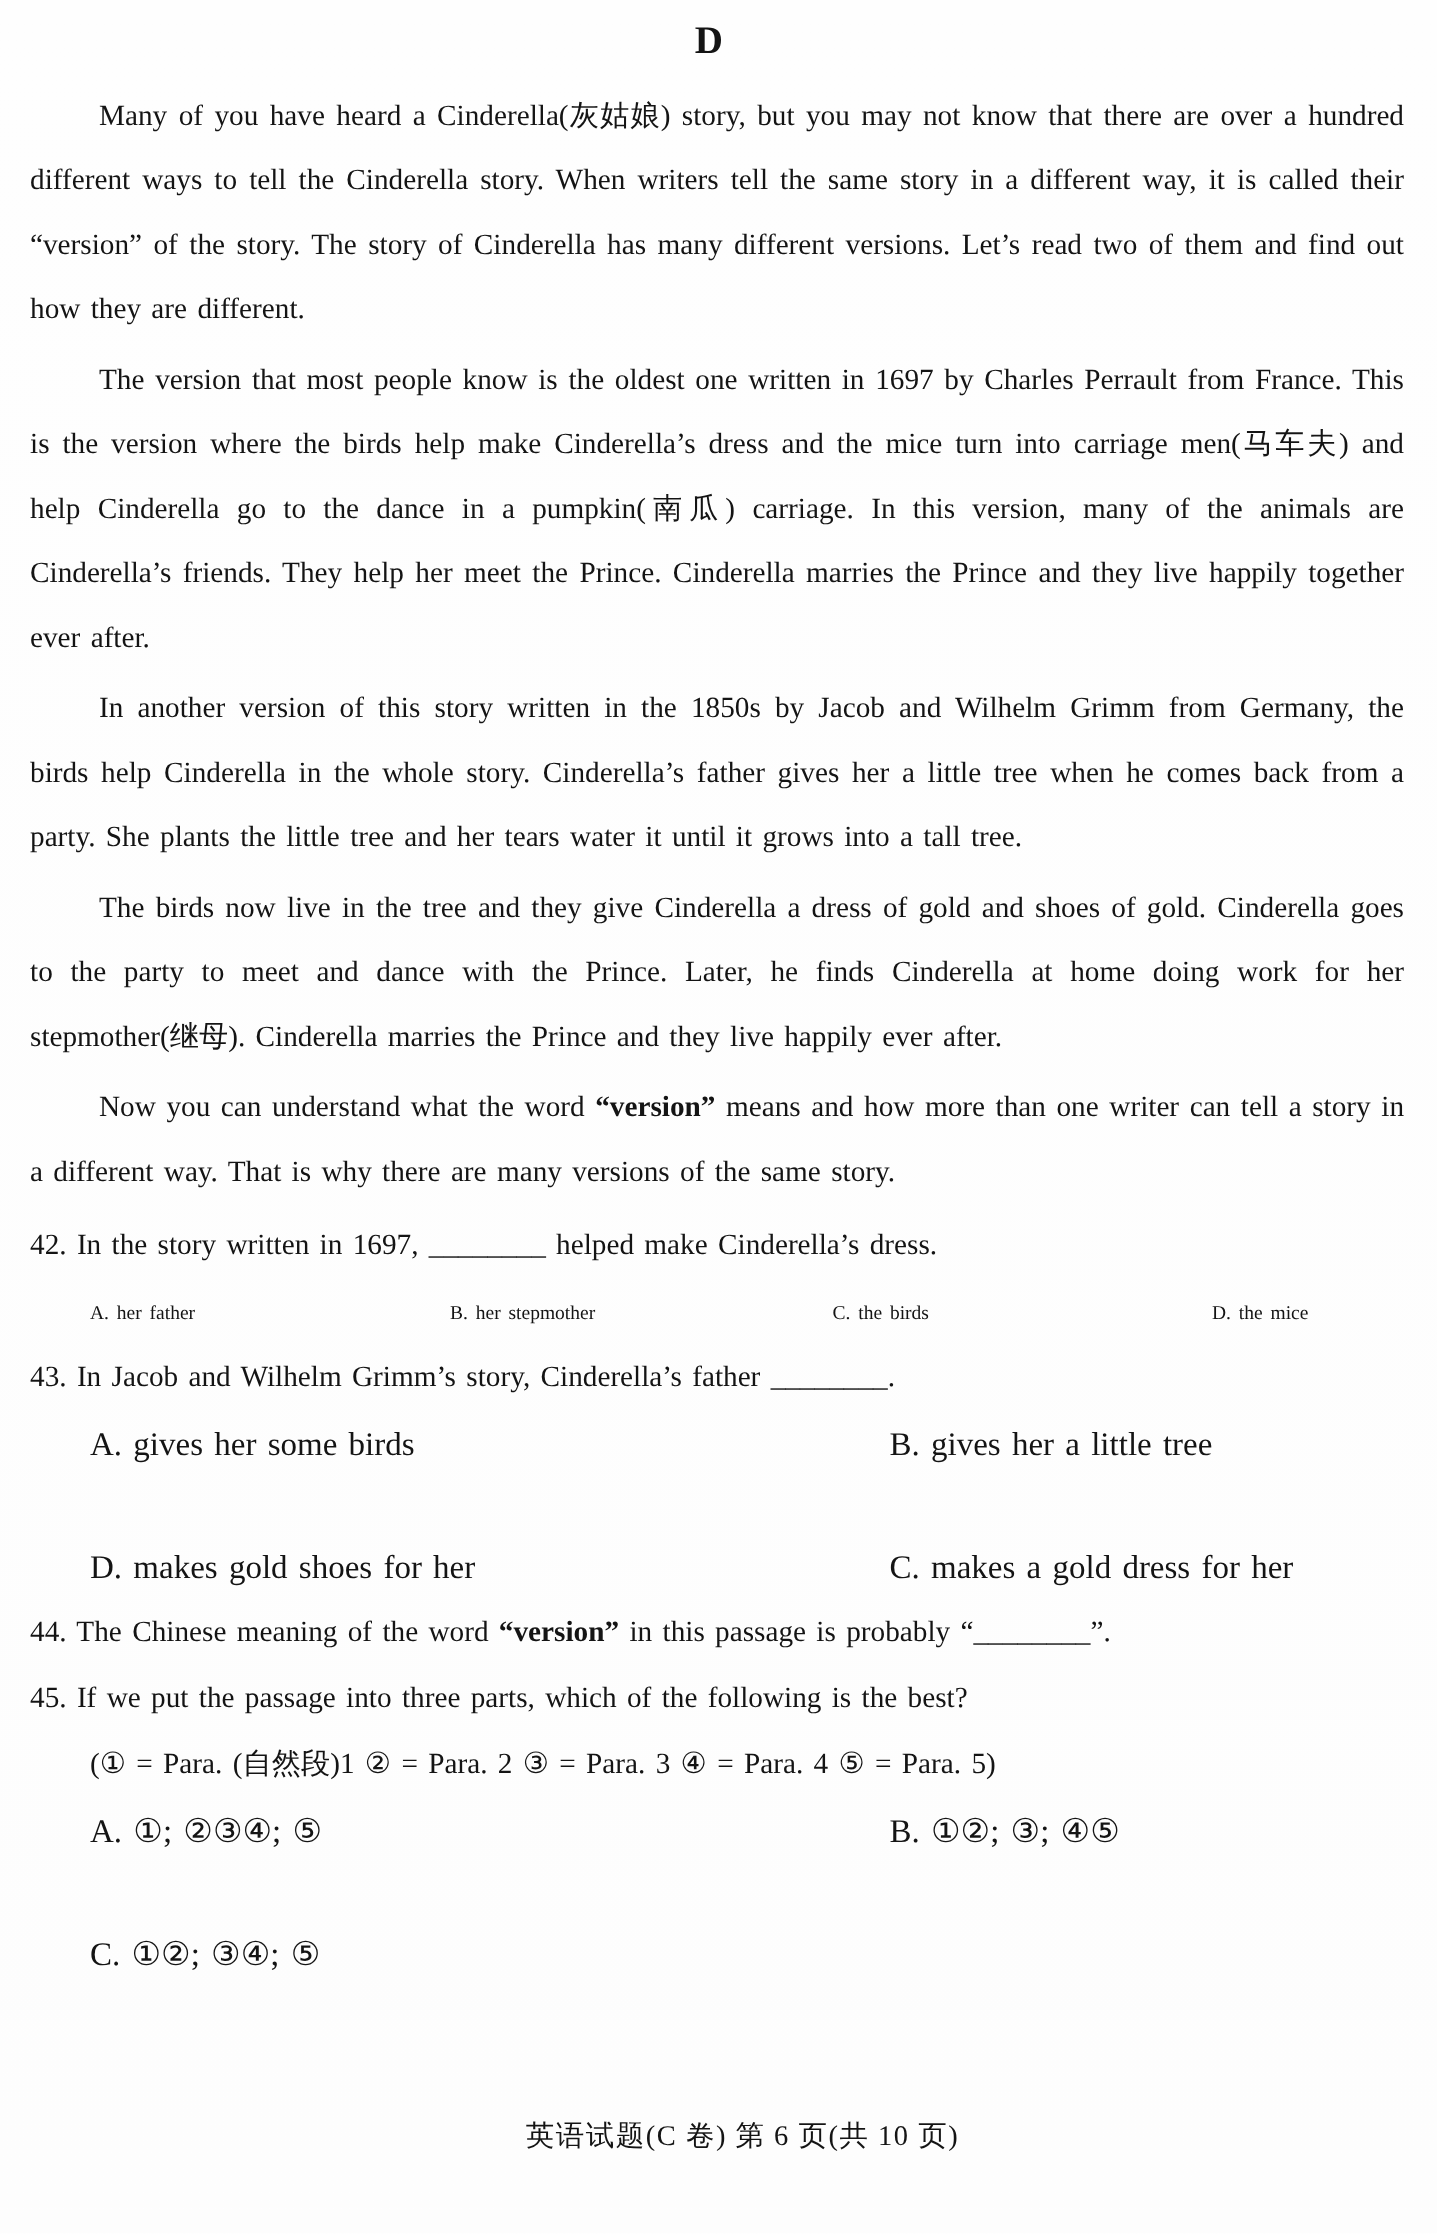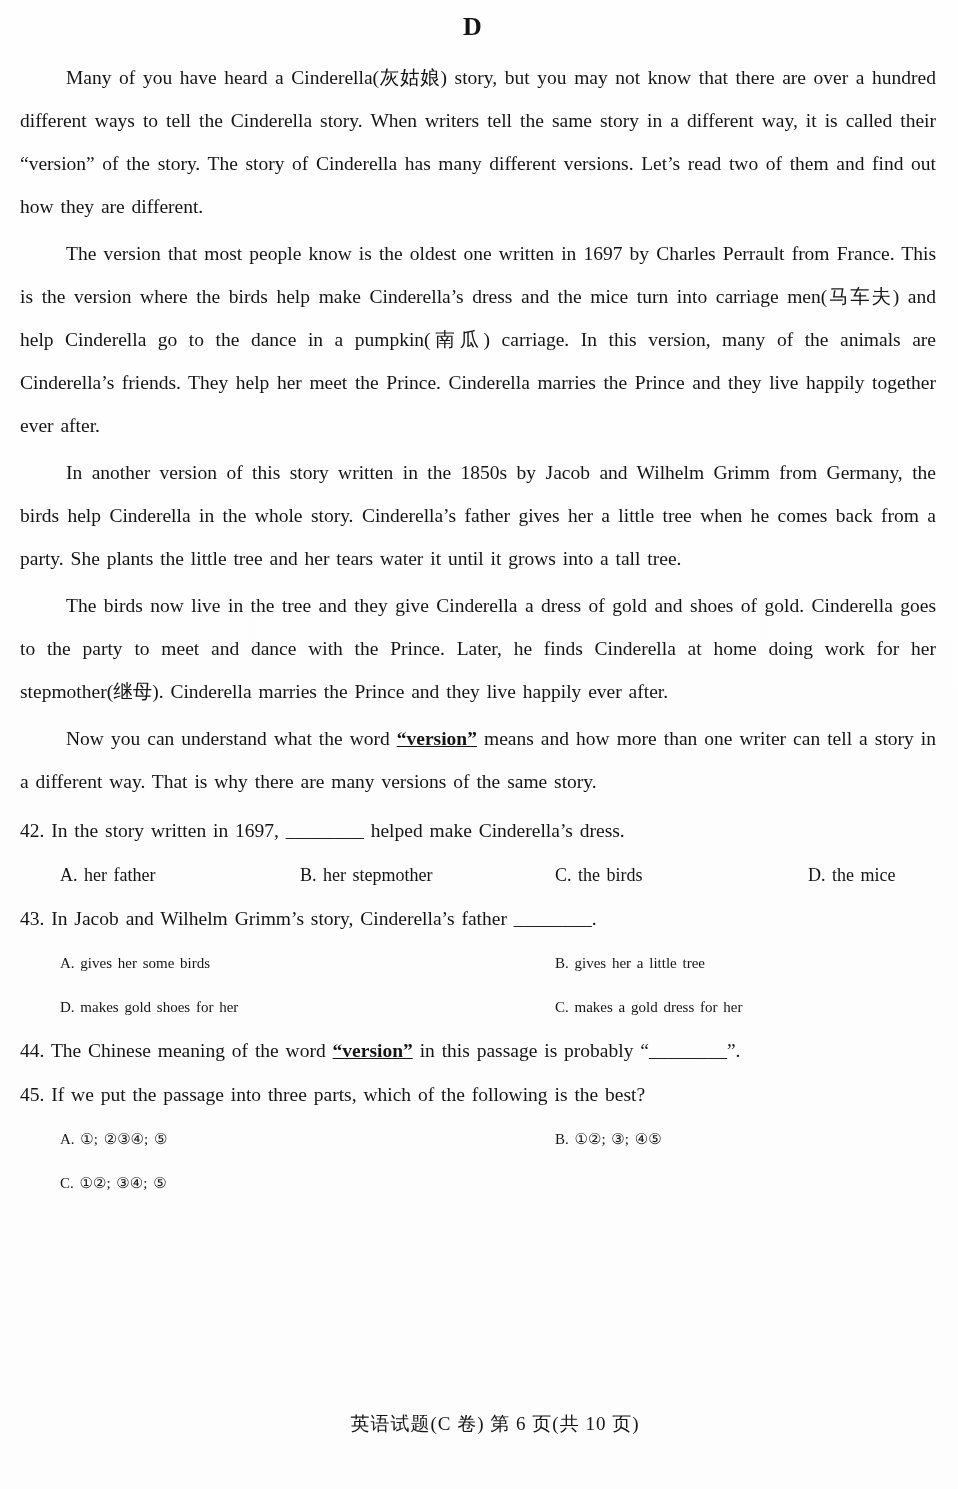--- a/index.html
+++ b/index.html
@@ -30,42 +30,43 @@
     padding-right: 10px;
   }
   .passage p {
     font-size: 19.5px;
     line-height: 43px;
     text-align: justify;
     text-indent: 46px;
     margin-bottom: 4px;
     word-spacing: 2px;
   }
-  .bold-word { font-weight: bold; text-decoration: underline; }
+  .bold-word { font-weight: bold; }
   .questions { margin-top: 6px; }
   .q-stem {
     font-size: 19.5px;
     line-height: 44px;
     word-spacing: 2px;
   }
   .opt-grid-4 {
     display: grid;
     grid-template-columns: 240px 255px 253px auto;
     padding-left: 40px;
-    font-size: 18px;
+    font-size: 13px;
     line-height: 44px;
     word-spacing: 2px;
   }
   .opt-grid-2 {
     display: grid;
     grid-template-columns: 495px auto;
     padding-left: 40px;
-    font-size: 15px;
+    font-size: 22px;
     line-height: 44px;
     word-spacing: 2px;
+    gap: 38px;
   }
   .q-hint {
     padding-left: 40px;
     font-size: 19.5px;
     line-height: 44px;
     word-spacing: 2px;
   }
   .footer {
     position: absolute;
     left: 16px;
@@ -112,20 +113,21 @@
         <span>C. makes a gold dress for her</span>
       </div>
     </div>
 
     <div>
       <div class="q-stem"><span>44. The Chinese meaning of the word </span><span class="bold-word">“version”</span><span> in this passage is probably “________”.</span></div>
     </div>
 
     <div>
       <div class="q-stem">45. If we put the passage into three parts, which of the following is the best?</div>
+      <div class="q-hint">(① = Para. (自然段)1   ② = Para. 2   ③ = Para. 3   ④ = Para. 4   ⑤ = Para. 5)</div>
       <div class="opt-grid-2">
         <span class="circled-row">A. ①; ②③④; ⑤</span>
         <span class="circled-row">B. ①②; ③; ④⑤</span>
         <span class="circled-row">C. ①②; ③④; ⑤</span>
       </div>
     </div>
 
   </div>
 
   <div class="footer">英语试题(C 卷)  第 6 页(共 10 页)</div>

